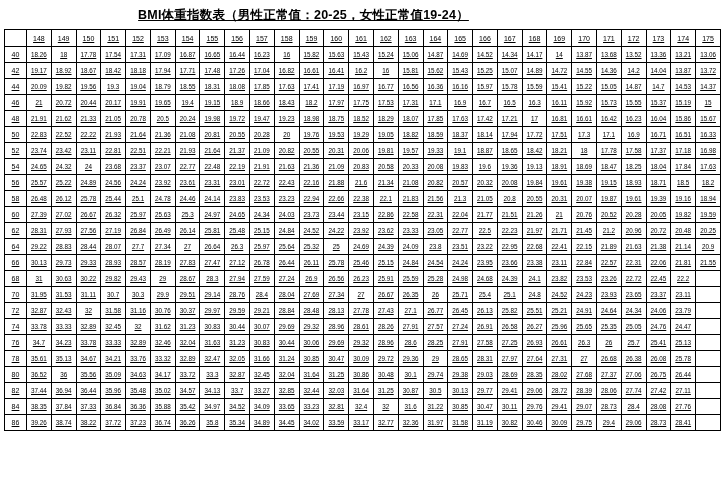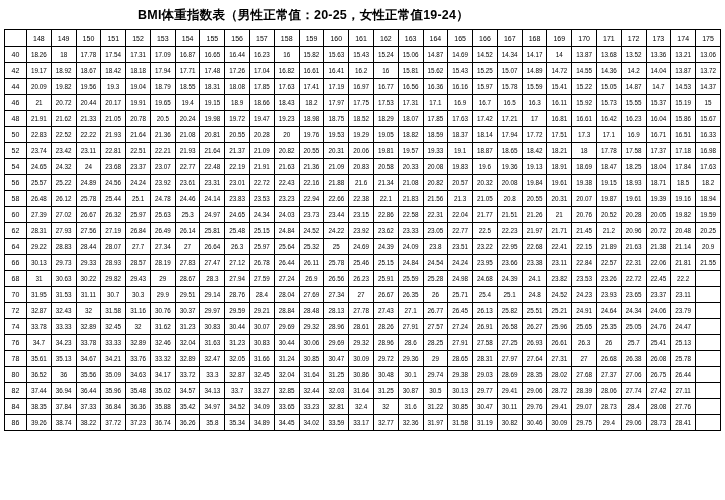--- a/index.html
+++ b/index.html
@@ -12,20 +12,21 @@
     height: 500px;
     font-family: "Liberation Sans", sans-serif;
     color: #000000;
     overflow: hidden;
   }
   .page {
     width: 607px;
     height: 500px;
     box-sizing: border-box;
     padding: 6px 4px 0 4px;
+    text-decoration: underline;
   }
   .title {
     text-align: center;
     font-size: 12.5px;
     font-weight: bold;
     letter-spacing: 0.2px;
     margin: 2px 0 6px 0;
     line-height: 15px;
   }
   table.bmi {

